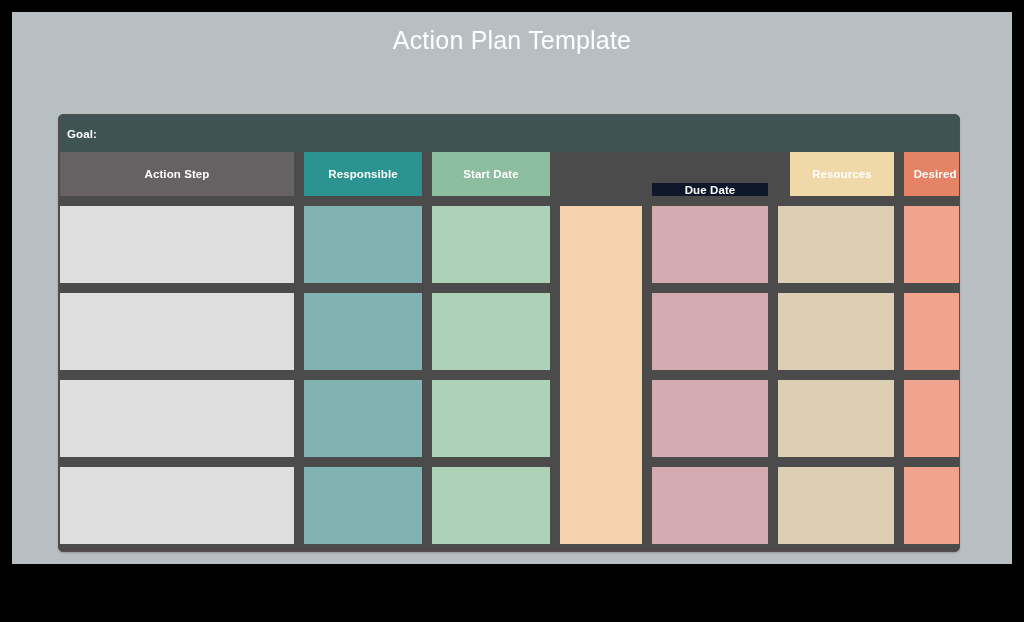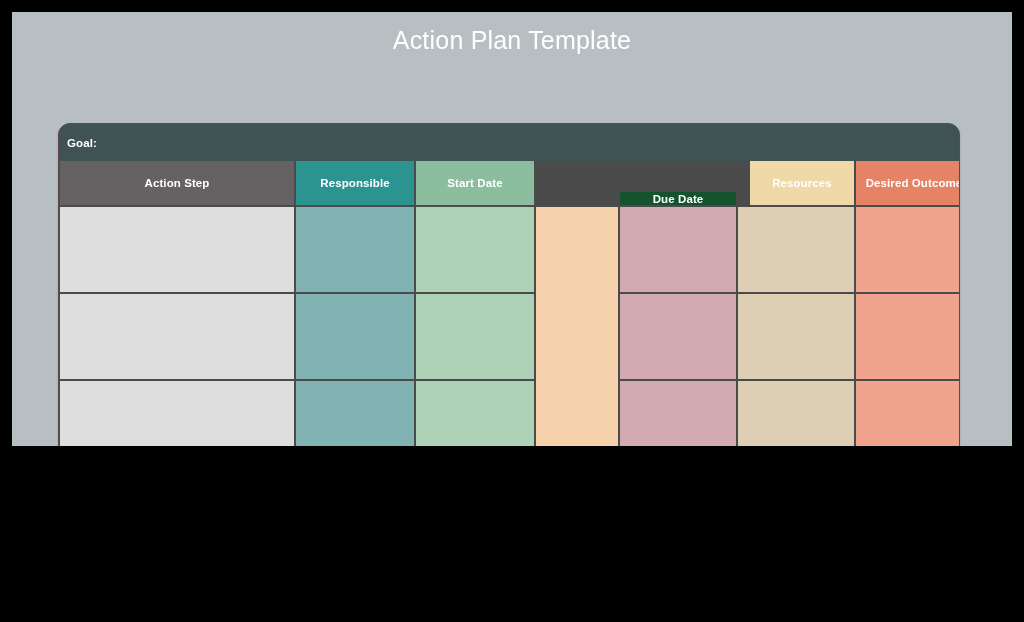--- a/index.html
+++ b/index.html
@@ -10,45 +10,45 @@
     overflow: hidden;
     background: #000000;
     font-family: "Liberation Sans", sans-serif;
   }
 
   #canvas {
     position: absolute;
     left: 12px;
     top: 12px;
     width: 1000px;
-    height: 434px;
+    height: 552px;
     background: #b7bfc2;
     overflow: hidden;
   }
 
   #page-title {
     position: absolute;
     left: 0;
     top: 14px;
     width: 1000px;
     text-align: center;
     font-size: 25px;
     font-weight: 400;
     color: #ffffff;
     letter-spacing: 0.2px;
   }
 
   
   #action-table {
     position: absolute;
     left: 46px;
-    top: 111px;
+    top: 102px;
     width: 902px;
     height: 438px;
-    border-radius: 12px;
+    border-radius: 5px;
     background: #4b4b4b;
     border: 1px solid #5a4c4c;
     overflow: hidden;
     box-shadow: 0 1px 2px rgba(0,0,0,0.20);
   }
 
   .goal-bar {
     height: 37px;
     background: #3f5254;
     display: flex;
@@ -65,21 +65,21 @@
   
   .grid {
     position: absolute;
     left: 0;
     top: 37px;
     right: 0;
     bottom: 0;
     display: grid;
     grid-template-columns: 234px 118px 118px 82px 116px 116px 116px;
     grid-template-rows: 44px 1fr 1fr 1fr 1fr;
-    gap: 2px;
+    gap: 10px;
     background: #4b4b4b;
     padding: 0 1px 7px 1px;
   }
 
   .hdr {
     display: flex;
     align-items: center;
     justify-content: center;
     font-size: 11.5px;
     font-weight: 700;
@@ -107,21 +107,21 @@
   <div id="action-table">
 
     <div class="goal-bar">
       <span class="goal-label">Goal:</span>
     </div>
 
     <div class="grid" id="table-grid">
         <div class="hdr" style="background: rgb(102, 97, 98); grid-area: 1 / 1;">Action Step</div>
         <div class="hdr" style="background: rgb(140, 189, 158); grid-area: 1 / 3;">Start Date</div>
         <div class="hdr" style="background: rgb(44, 148, 144); grid-area: 1 / 2;">Responsible</div>
-        <div class="hdr" style="background: #14532d; grid-area: 1 / 5; margin-top: 31px;">Due Date</div>
+        <div class="hdr" style="background: #0f172a; grid-area: 1 / 5; margin-top: 31px;">Due Date</div>
         <div class="hdr" style="background: rgb(239, 217, 168); grid-area: 1 / 6; margin-left: 12px;">Resources</div>
         <div class="hdr" style="background: rgb(229, 131, 103); grid-area: 1 / 7;">Desired Outcome</div>
         <div class="cell" style="background: rgb(222, 222, 222); grid-area: 2 / 1;"></div>
         <div class="cell" style="background: rgb(222, 222, 222); grid-area: 3 / 1;"></div>
         <div class="cell" style="background: rgb(222, 222, 222); grid-area: 4 / 1;"></div>
         <div class="cell" style="background: rgb(222, 222, 222); grid-area: 5 / 1;"></div>
         <div class="cell" style="background: rgb(129, 179, 179); grid-area: 2 / 2;"></div>
         <div class="cell" style="background: rgb(129, 179, 179); grid-area: 3 / 2;"></div>
         <div class="cell" style="background: rgb(129, 179, 179); grid-area: 4 / 2;"></div>
         <div class="cell" style="background: rgb(129, 179, 179); grid-area: 5 / 2;"></div>

